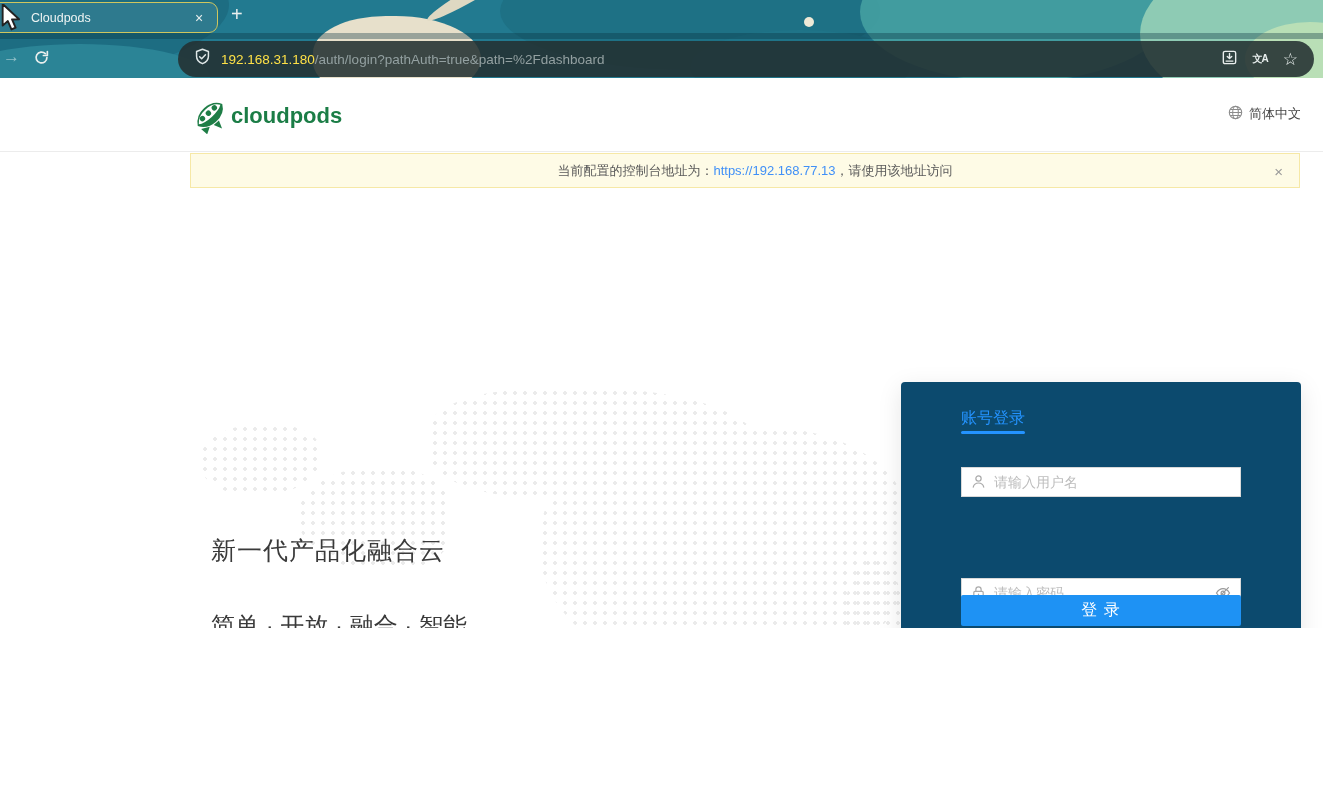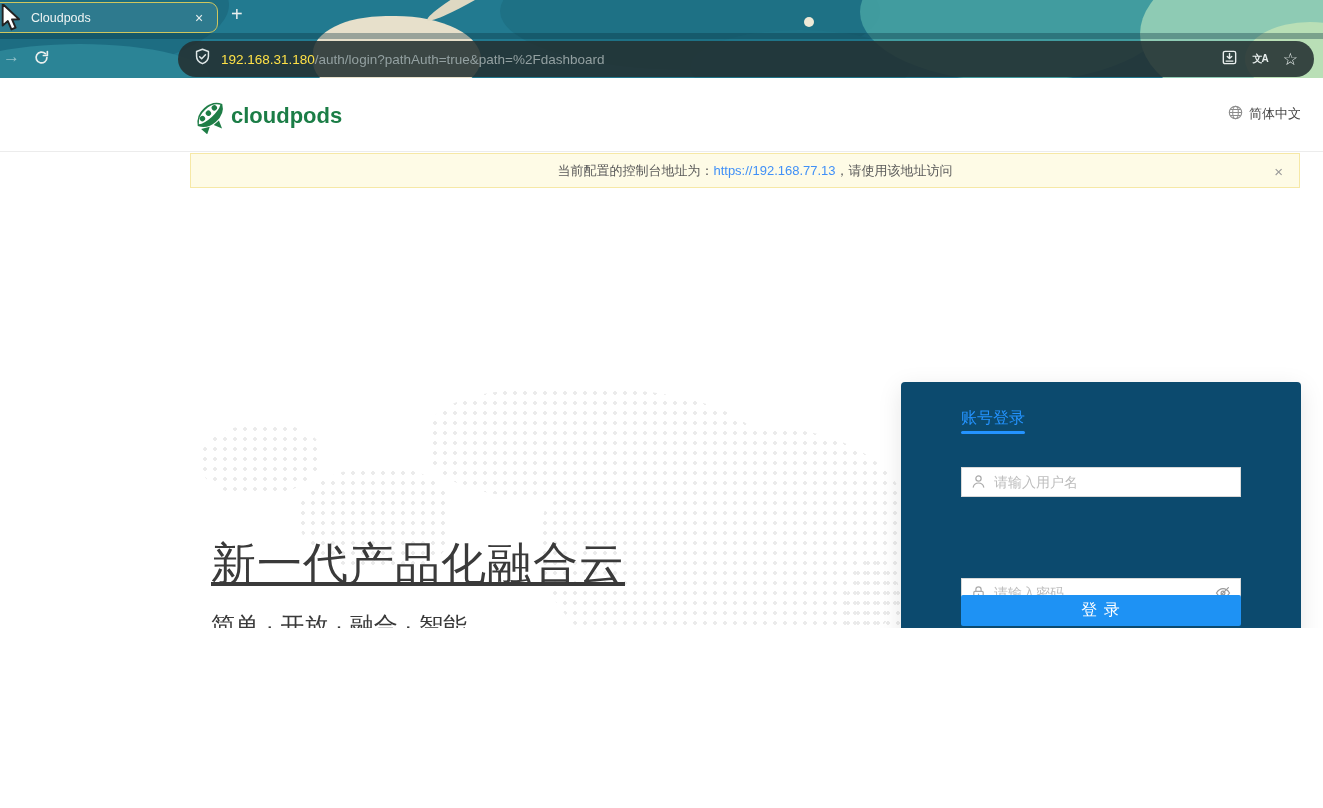--- a/index.html
+++ b/index.html
@@ -63,21 +63,21 @@
           background-size:10px 10px; }
   .d1 { left:430px; top:236px; width:330px; height:112px; border-radius:40% 60% 55% 45%; }
   .d2 { left:540px; top:276px; width:370px; height:254px; border-radius:45% 40% 50% 55%; }
   .d3 { left:200px; top:272px; width:122px; height:72px; border-radius:50% 40% 55% 45%; }
   .d4 { left:298px; top:316px; width:152px; height:102px; border-radius:55% 45% 40% 60%; }
   .d5 { left:238px; top:476px; width:192px; height:142px; border-radius:45% 55% 60% 40%; }
   .d6 { left:358px; top:536px; width:212px; height:120px; border-radius:50% 45% 55% 50%; }
   .d7 { left:618px; top:546px; width:172px; height:102px; border-radius:55% 50% 45% 55%; }
   .d8 { left:843px; top:406px; width:62px; height:142px; border-radius:50%; }
 
-  .hero-title { position:absolute; left:211px; top:382px; font-size:45px; color:#3a3a3a; letter-spacing:1px; z-index:2;text-decoration:underline; }
+  .hero-title { position:absolute; left:211px; top:382px; font-size:25px; color:#3a3a3a; letter-spacing:1px; z-index:2; }
   .hero-sub { position:absolute; left:211px; top:458px; font-size:24px; color:#3a3a3a; z-index:2; }
 
   .card { position:absolute; left:901px; top:230px; width:400px; height:426px; background:#0c4a6e;
           box-shadow:0 6px 24px rgba(0,0,0,0.10); border-radius:4px; z-index:4; }
   .login-tab { position:absolute; left:60px; top:26px; font-size:16px; color:#2493ff; cursor:pointer; }
   .login-underline { position:absolute; left:60px; top:49px; width:64px; height:3px; background:#2493ff; border-radius:2px; }
   .field { position:absolute; left:60px; width:280px; height:30px; }
   .field-user { top:85px; }
   .field-pass { top:150px;margin-top:46px; }
   .field input { width:100%; height:100%; border:1px solid #d9d9d9; border-radius:0; padding:0 30px 0 32px;

